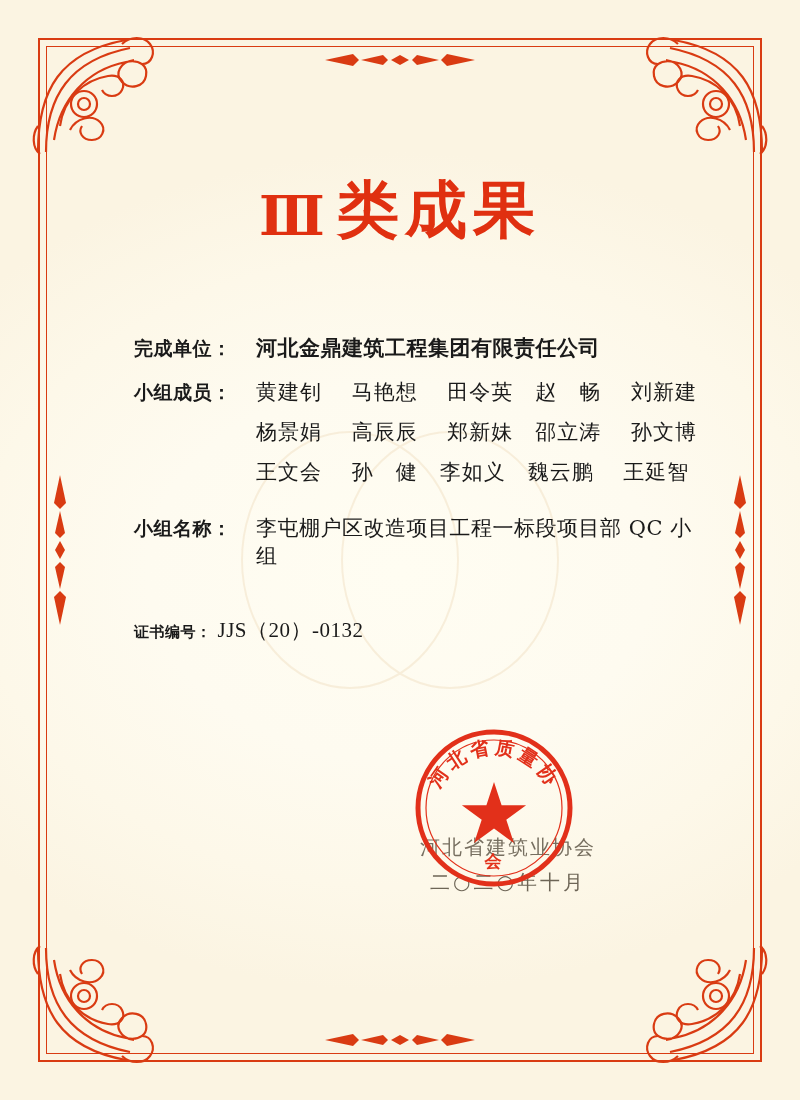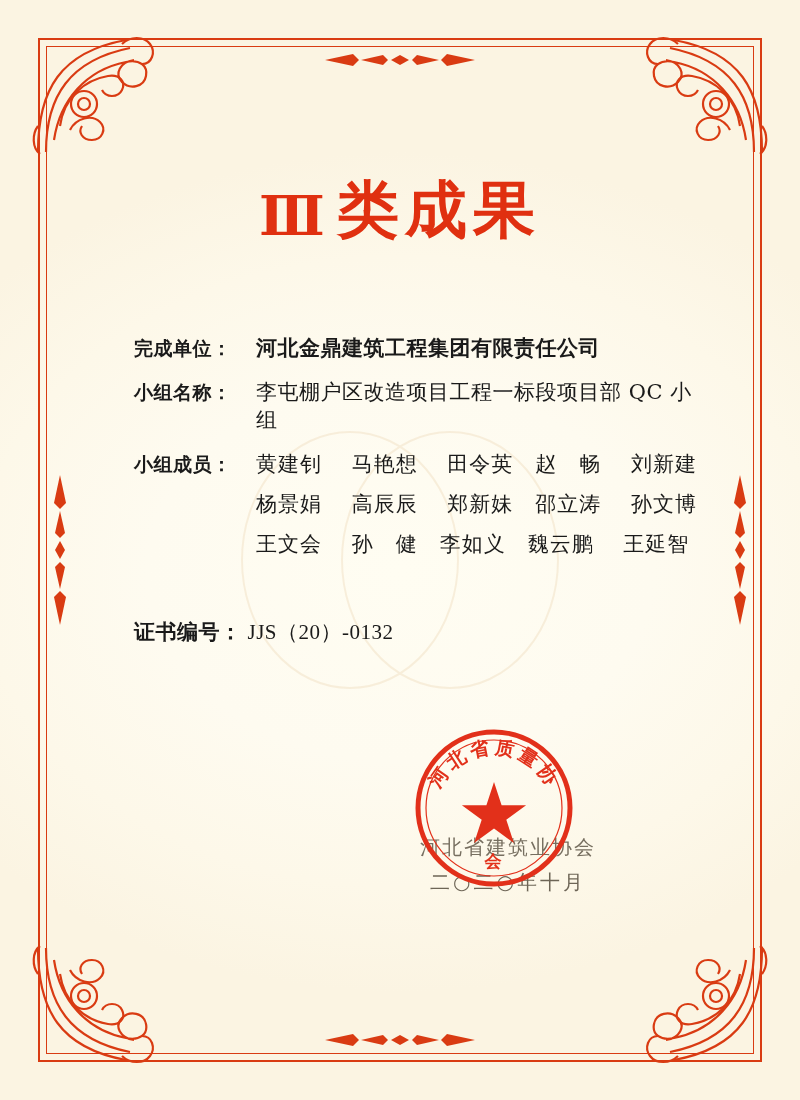--- a/index.html
+++ b/index.html
@@ -170,21 +170,21 @@
     margin-bottom: 12px;
     white-space: pre;
   }
 
   .cert-no {
     margin-top: 46px;
     padding-left: 14px;
     display: flex;
     align-items: baseline;
   }
-  .cert-no .field-label { font-size: 21px; }
+  .cert-no .field-label { font-size: 15px; }
   .cert-no .value {
     font-family: "Liberation Serif", serif;
     font-size: 21px;
     color: #1a1a1a;
     padding-left: 6px;
     letter-spacing: 0.5px;
   }
 
   
   .issuer-block {
@@ -337,31 +337,31 @@
 
 
     <div class="fields">
 
       <div class="field-row">
         <div class="field-label wide">完成单位：</div>
         <div class="field-value strong">河北金鼎建筑工程集团有限责任公司</div>
       </div>
 
       <div class="field-row">
-        <div class="field-label wide">小组名称：</div>
-        <div class="field-value">李屯棚户区改造项目工程一标段项目部 QC 小组</div>
-      </div>
-
-      <div class="field-row">
         <div class="field-label wide">小组成员：</div>
         <div class="members">
           <div class="member-line">黄建钊　 马艳想　 田令英　赵　畅　 刘新建</div>
           <div class="member-line">杨景娟　 高辰辰　 郑新妹　邵立涛　 孙文博</div>
           <div class="member-line">王文会　 孙　健　李如义　魏云鹏　 王延智</div>
         </div>
+      </div>
+
+      <div class="field-row">
+        <div class="field-label wide">小组名称：</div>
+        <div class="field-value">李屯棚户区改造项目工程一标段项目部 QC 小组</div>
       </div>
 
     </div>
 
     <div class="cert-no">
       <div class="field-label">证书编号：</div>
       <div class="value">JJS（20）-0132</div>
     </div>
 
     <div class="issuer-block">

